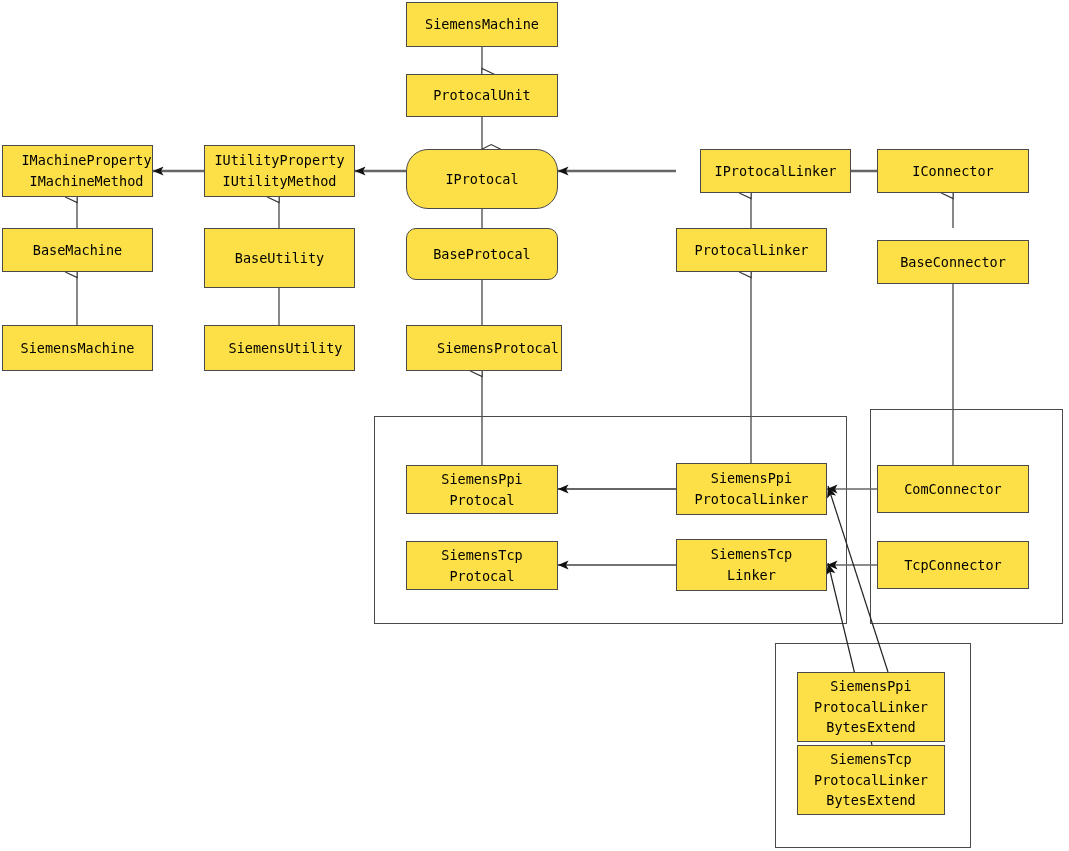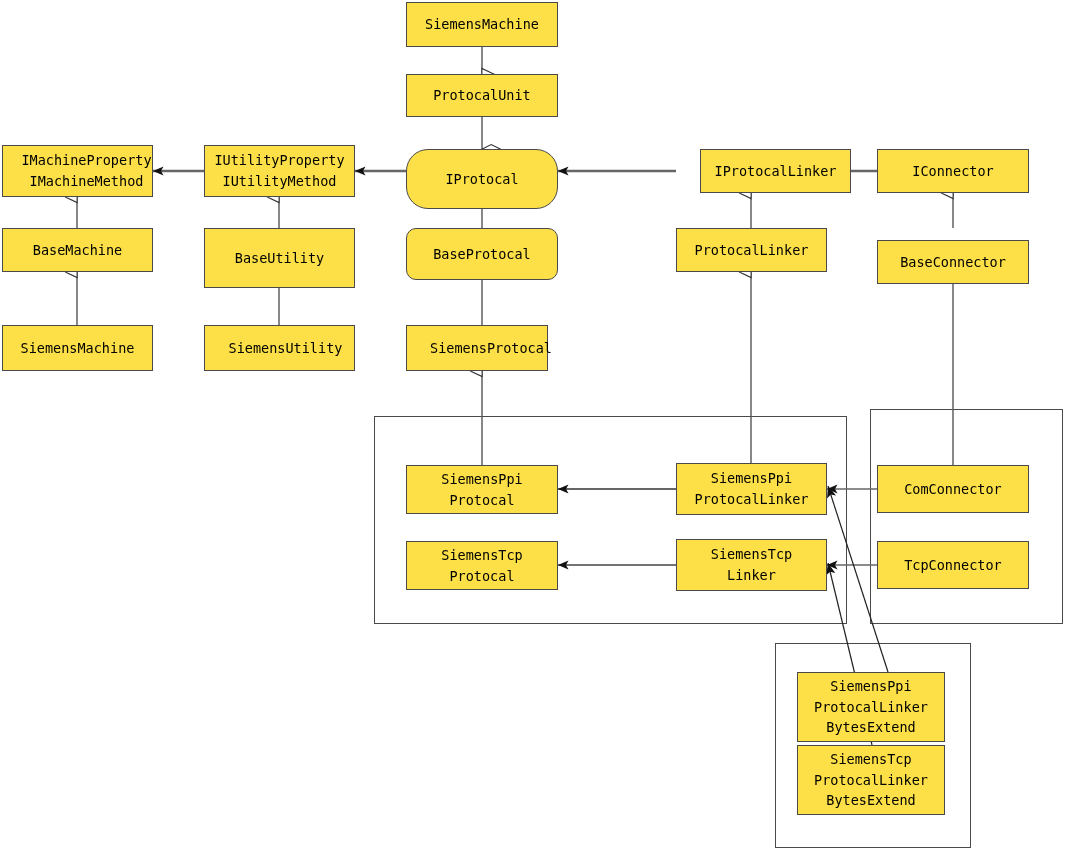--- a/index.html
+++ b/index.html
@@ -174,21 +174,21 @@
   <div class="node" style="left:406px; top:228px; width:152px; height:52px;border-radius:10px;">BaseProtocal</div>
 
   <div class="node" style="left:676px; top:228px; width:151px; height:44px;">ProtocalLinker</div>
 
   <div class="node" style="left:877px; top:228px; width:152px; height:44px;margin-top:12px;">BaseConnector</div>
 
   <div class="node" style="left:2px; top:325px; width:151px; height:46px;">SiemensMachine</div>
 
   <div class="node" style="left:204px; top:325px; width:151px; height:46px;padding-left:12px;">SiemensUtility</div>
 
-  <div class="node" style="left:406px; top:325px; width:142px; height:46px;padding-left:28px;">SiemensProtocal</div>
+  <div class="node" style="left:406px; top:325px; width:156px; height:46px;padding-left:28px;">SiemensProtocal</div>
 
   <div class="node" style="left:406px; top:465px; width:152px; height:49px;">SiemensPpi
 Protocal</div>
 
   <div class="node" style="left:676px; top:463px; width:151px; height:52px;">SiemensPpi
 ProtocalLinker</div>
 
   <div class="node" style="left:877px; top:465px; width:152px; height:48px;">ComConnector</div>
 
   <div class="node" style="left:406px; top:541px; width:152px; height:49px;">SiemensTcp

